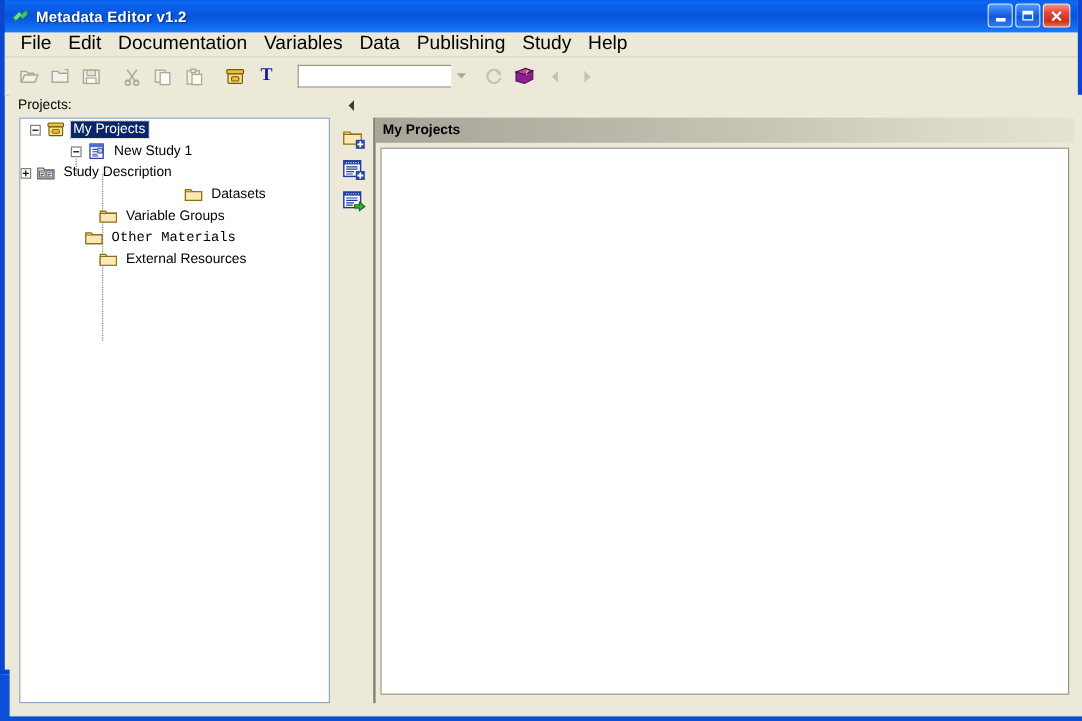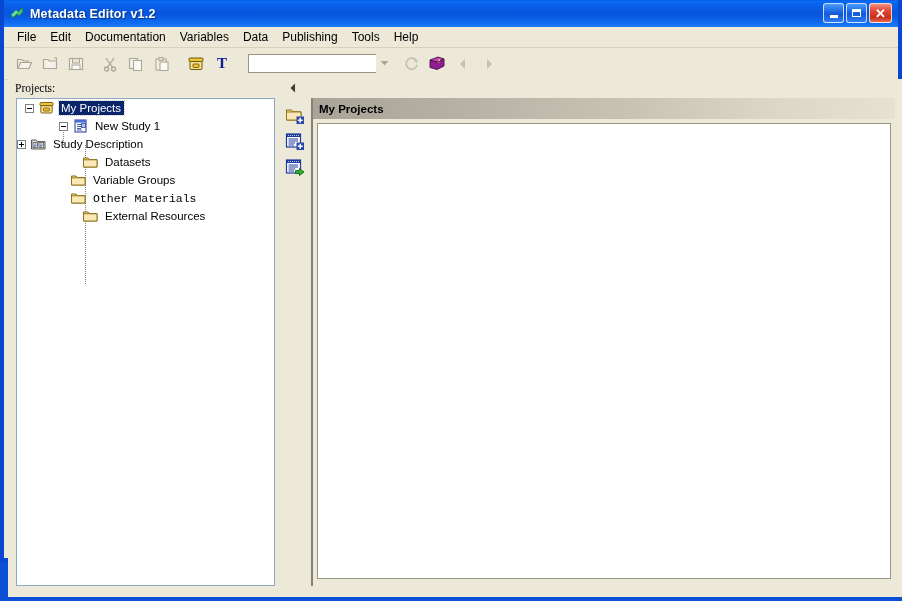--- a/index.html
+++ b/index.html
@@ -78,21 +78,21 @@
   
   #menubar {
     height: 20px;
     background: #ECE9D8;
     display: flex;
     align-items: center;
     padding-left: 6px;
     border-bottom: 1px solid #D6D2BD;
   }
   .menu-item {
-    font-size: 12px;
+    font-size: 16px;
     color: #000;
     padding: 2px 7px;
     cursor: default;
     white-space: nowrap;
   }
 
   
   #toolbar {
     height: 31px;
     background: #ECE9D8;
@@ -136,21 +136,20 @@
     width: 894px;
     height: 518px;
     background: #ECE9D8;
   }
 
   #projects-label {
     position: absolute;
     left: 7px; top: 3px;
     font-size: 11.5px;
     color: #000;
-    font-family: Liberation Serif, serif;
   }
 
   
   #tree-panel {
     position: absolute;
     left: 8px; top: 19px;
     width: 259px; height: 488px;
     background: #FFFFFF;
     border: 1px solid #8FA8C4;
     box-sizing: border-box;
@@ -279,21 +278,21 @@
     </div>
   </div>
 
   <div id="menubar">
     <div class="menu-item">File</div>
     <div class="menu-item">Edit</div>
     <div class="menu-item">Documentation</div>
     <div class="menu-item">Variables</div>
     <div class="menu-item">Data</div>
     <div class="menu-item">Publishing</div>
-    <div class="menu-item">Tools</div>
+    <div class="menu-item">Study</div>
     <div class="menu-item">Help</div>
   </div>
 
   <div id="toolbar">
 
     <div class="tbtn">
       <svg width="17" height="16" viewBox="0 0 17 16">
         <path d="M1.5 12.5 V3.5 H6 L7.5 5 H12 V6.5" fill="none" stroke="#ACA899" stroke-width="1.2"></path>
         <path d="M2 12.5 L4.5 6.5 H15.5 L13 12.5 Z" fill="#F3F1E9" stroke="#ACA899" stroke-width="1.2"></path>
       </svg>
@@ -431,32 +430,32 @@
             <rect x="3" y="6.5" width="4.5" height="5" fill="#FFFFFF" stroke="#5A5A52" stroke-width="0.8"></rect>
             <path d="M3.8 8 H6.6 M3.8 9.4 H6.6 M3.8 10.6 H5.6" stroke="#3A5DAF" stroke-width="0.8"></path>
             <rect x="9" y="6.5" width="4.5" height="5" fill="#FFFFFF" stroke="#5A5A52" stroke-width="0.8"></rect>
             <path d="M9.8 8 H12.6 M9.8 9.4 H12.6 M9.8 10.6 H11.6" stroke="#3A5DAF" stroke-width="0.8"></path>
           </svg>
         </span>
         <span class="tree-label">Study Description</span>
       </div>
 
 
-      <div class="tree-row" style="padding-left:52px;">
+      <div class="tree-row" style="padding-left:75px;margin-left:48px;">
         <span class="expander-gap"></span>
         <span class="tree-icon">
           <svg width="17" height="16" viewBox="0 0 17 16">
             <path d="M1.5 4 H6 L7.3 5.6 H15 V13 H1.5 Z" fill="#F6DB8C" stroke="#8A7012" stroke-width="1"></path>
             <path d="M1.5 5.8 H15 V13 H1.5 Z" fill="#FAE9B6" stroke="#8A7012" stroke-width="0.9"></path>
           </svg>
         </span>
         <span class="tree-label">Datasets</span>
       </div>
 
-      <div class="tree-row" style="padding-left:40px;">
+      <div class="tree-row" style="padding-left:52px;">
         <span class="expander-gap"></span>
         <span class="tree-icon">
           <svg width="17" height="16" viewBox="0 0 17 16">
             <path d="M1.5 4 H6 L7.3 5.6 H15 V13 H1.5 Z" fill="#F6DB8C" stroke="#8A7012" stroke-width="1"></path>
             <path d="M1.5 5.8 H15 V13 H1.5 Z" fill="#FAE9B6" stroke="#8A7012" stroke-width="0.9"></path>
           </svg>
         </span>
         <span class="tree-label">Variable Groups</span>
       </div>
 

